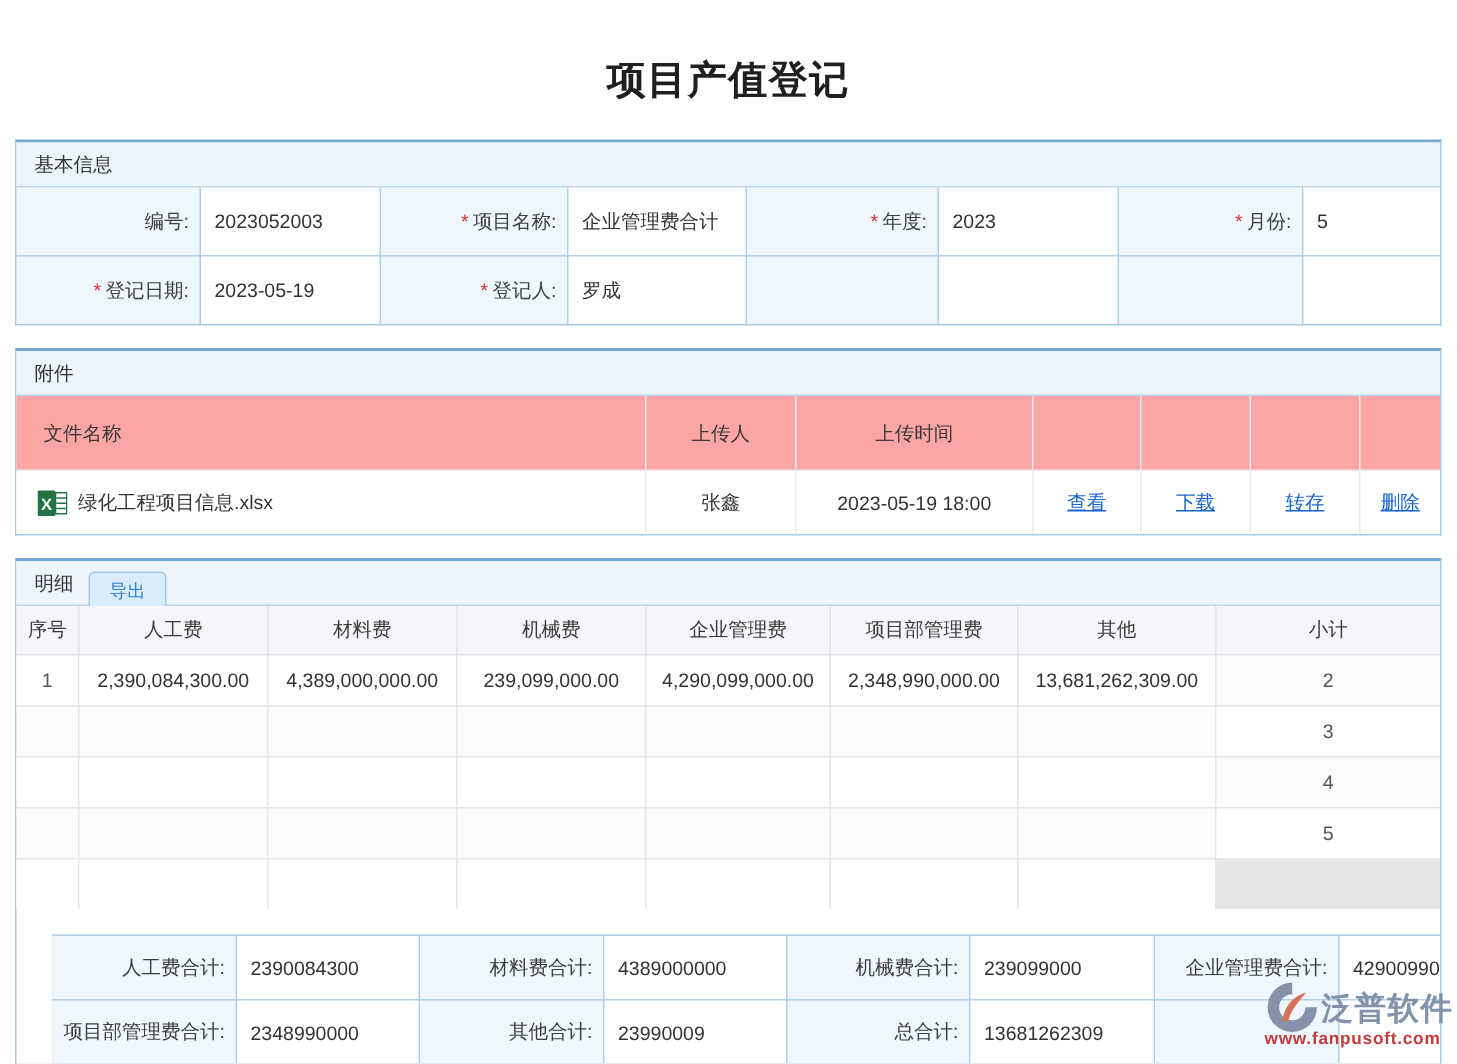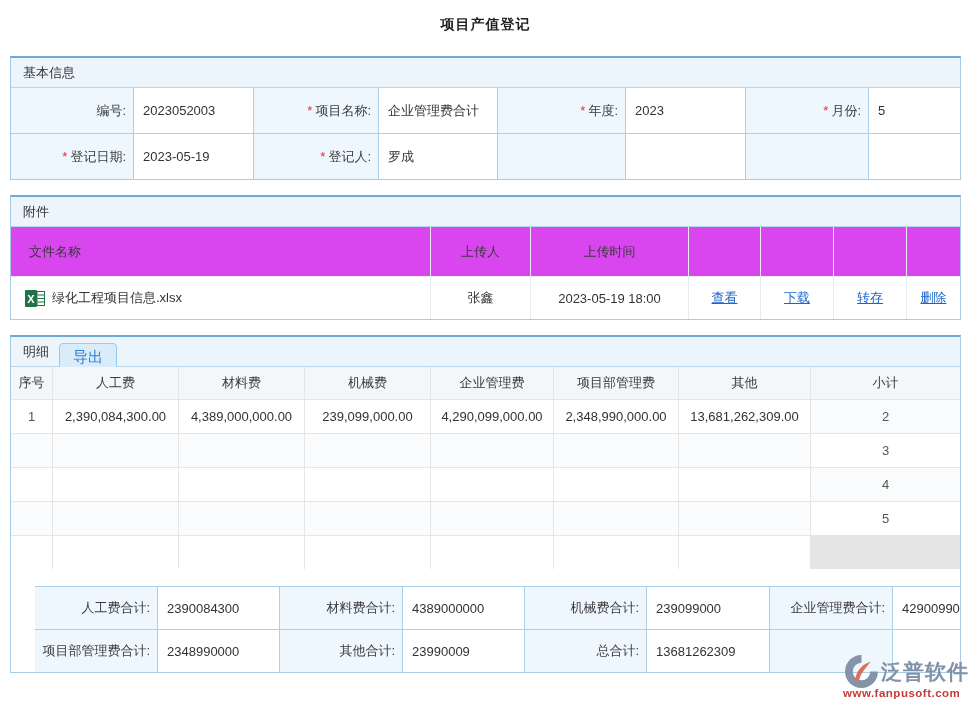--- a/index.html
+++ b/index.html
@@ -6,23 +6,23 @@
   html,body { margin:0; padding:0; }
   body {
     width: 971px; height: 709px;
     position: relative;
     background: #ffffff;
     font-family: "Liberation Sans", "DejaVu Sans", sans-serif;
     color: #333;
     overflow: hidden;
   }
   .page-title {
-    margin: 0; padding-top: 16px;
+    margin: 0; padding-top: 36px;
     text-align: center;
-    font-size: 14px; font-weight: bold; color: #1f1f1f;
+    font-size: 26px; font-weight: bold; color: #1f1f1f;
     letter-spacing: 1px;
   }
   .panel {
     margin: 0 10px;
     border: 1px solid #a9cce6;
     border-top: 2px solid #72a9d4;
     background: #fff;
   }
   .panel-basic { margin-top: 22px; }
   .panel-attach { margin-top: 15px; }
@@ -53,30 +53,30 @@
     grid-template-columns: 122px 119px 124px 118px 127px 119px 122px 1fr;
     grid-auto-rows: 45px;
     gap: 1px; background: #aecfe8;
   }
   
   .attach-grid {
     grid-template-columns: 419px 99px 157px 71px 72px 72px 1fr;
     grid-template-rows: 49px 42px;
     gap: 1px; background: #e7eaee;
   }
-  .attach-grid .hcell { color: #3a3a3a; background:#d946ef; }
+  .attach-grid .hcell { color: #3a3a3a; background:#fca5a5; }
   .file-name-head { padding-left: 18px; }
   .file-cell { padding-left: 14px; gap: 7px; }
   .link { color: #1a66cc; text-decoration: underline; cursor: pointer; }
   
   .export-btn {
     background: #d9ecfa;
     border: 1px solid #9dc8ec;
     color: #2b7fd6;
-    font-size: 15px;
+    font-size: 12px;
     font-family: inherit;
     border-radius: 4px;
     padding: 4px 13px;
     cursor: pointer;
     margin-top: 12px;
   }
   .detail-grid {
     grid-template-columns: 41px 125px 125px 125px 122px 124px 131px 1fr;
     grid-template-rows: 32px repeat(5, 33px);
     gap: 1px; background: #e5e5e5;

